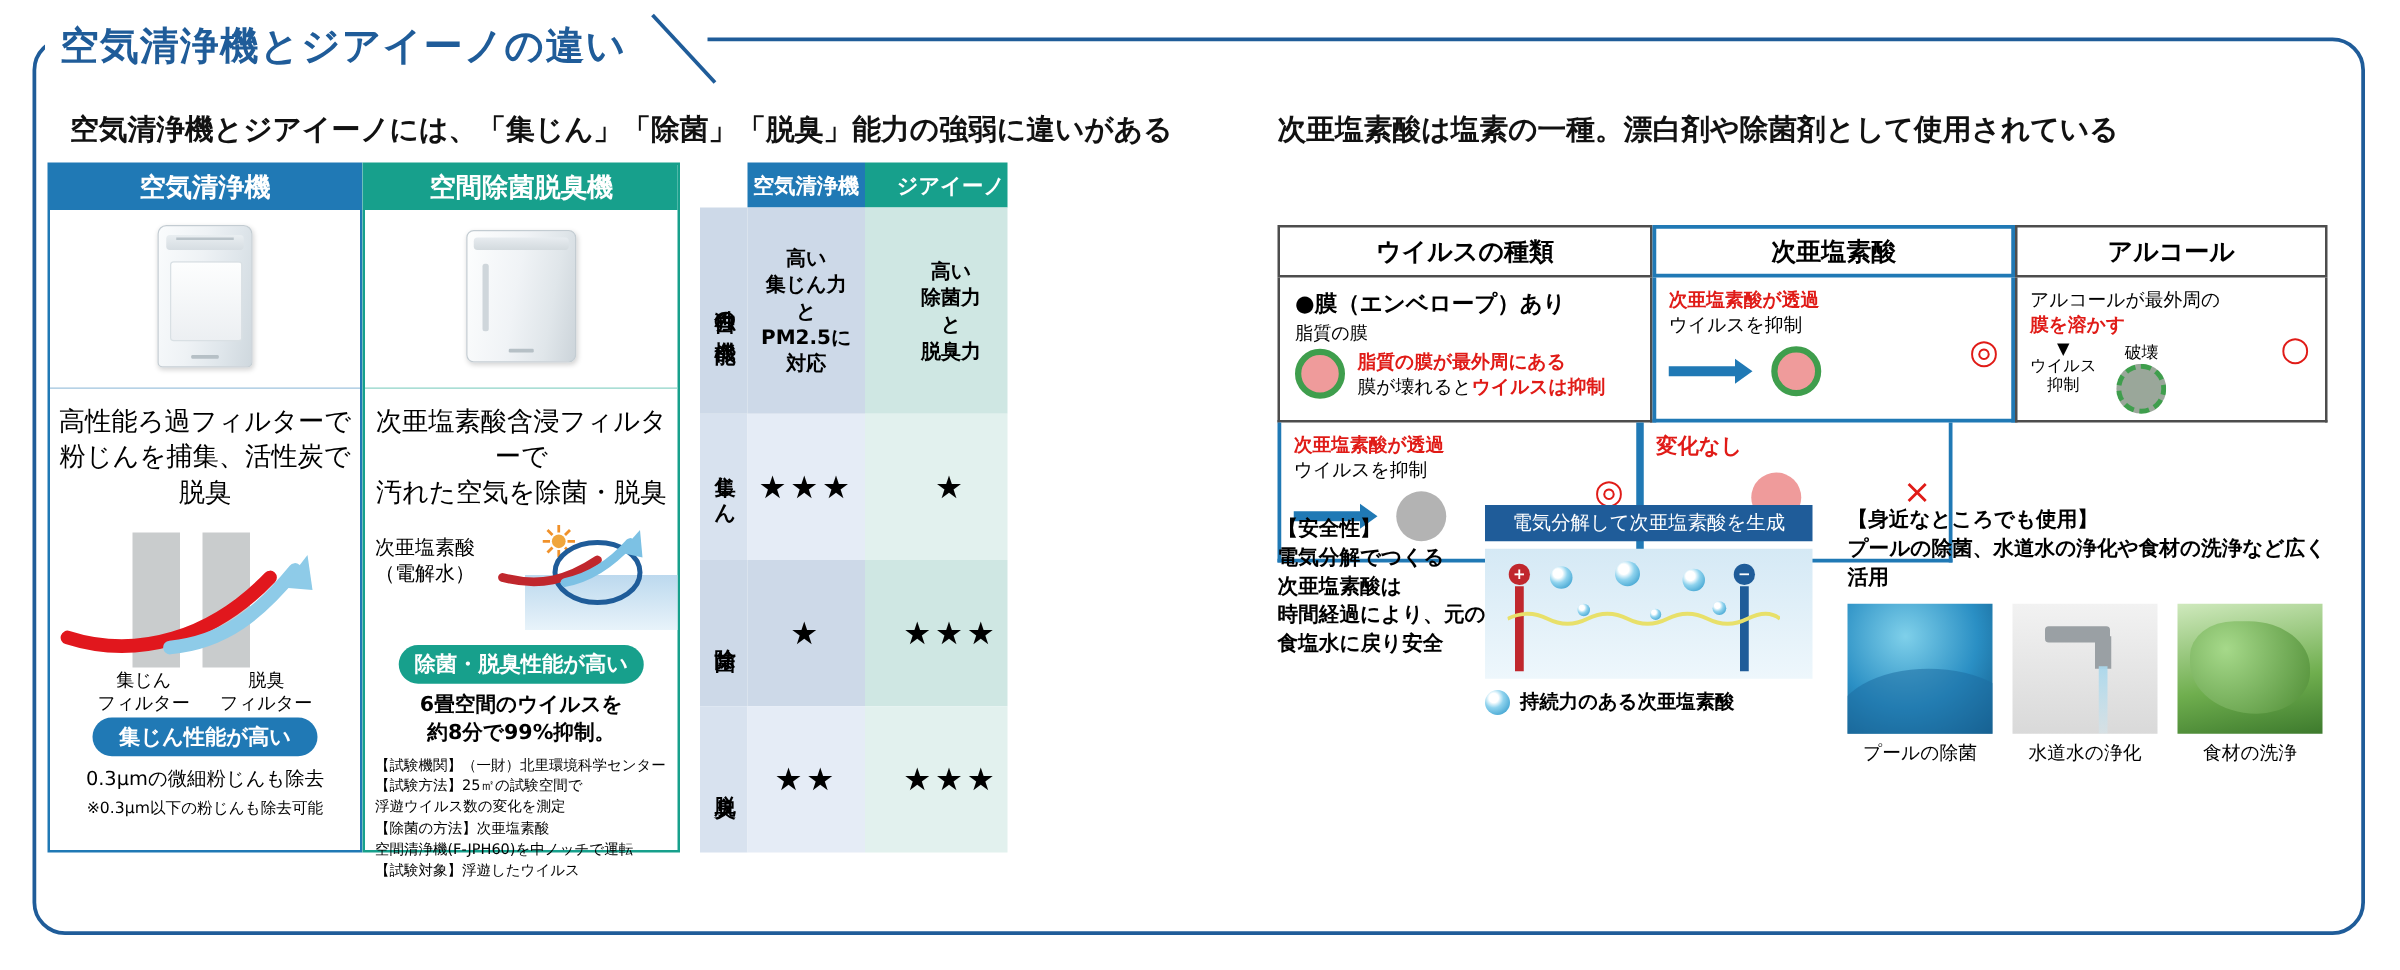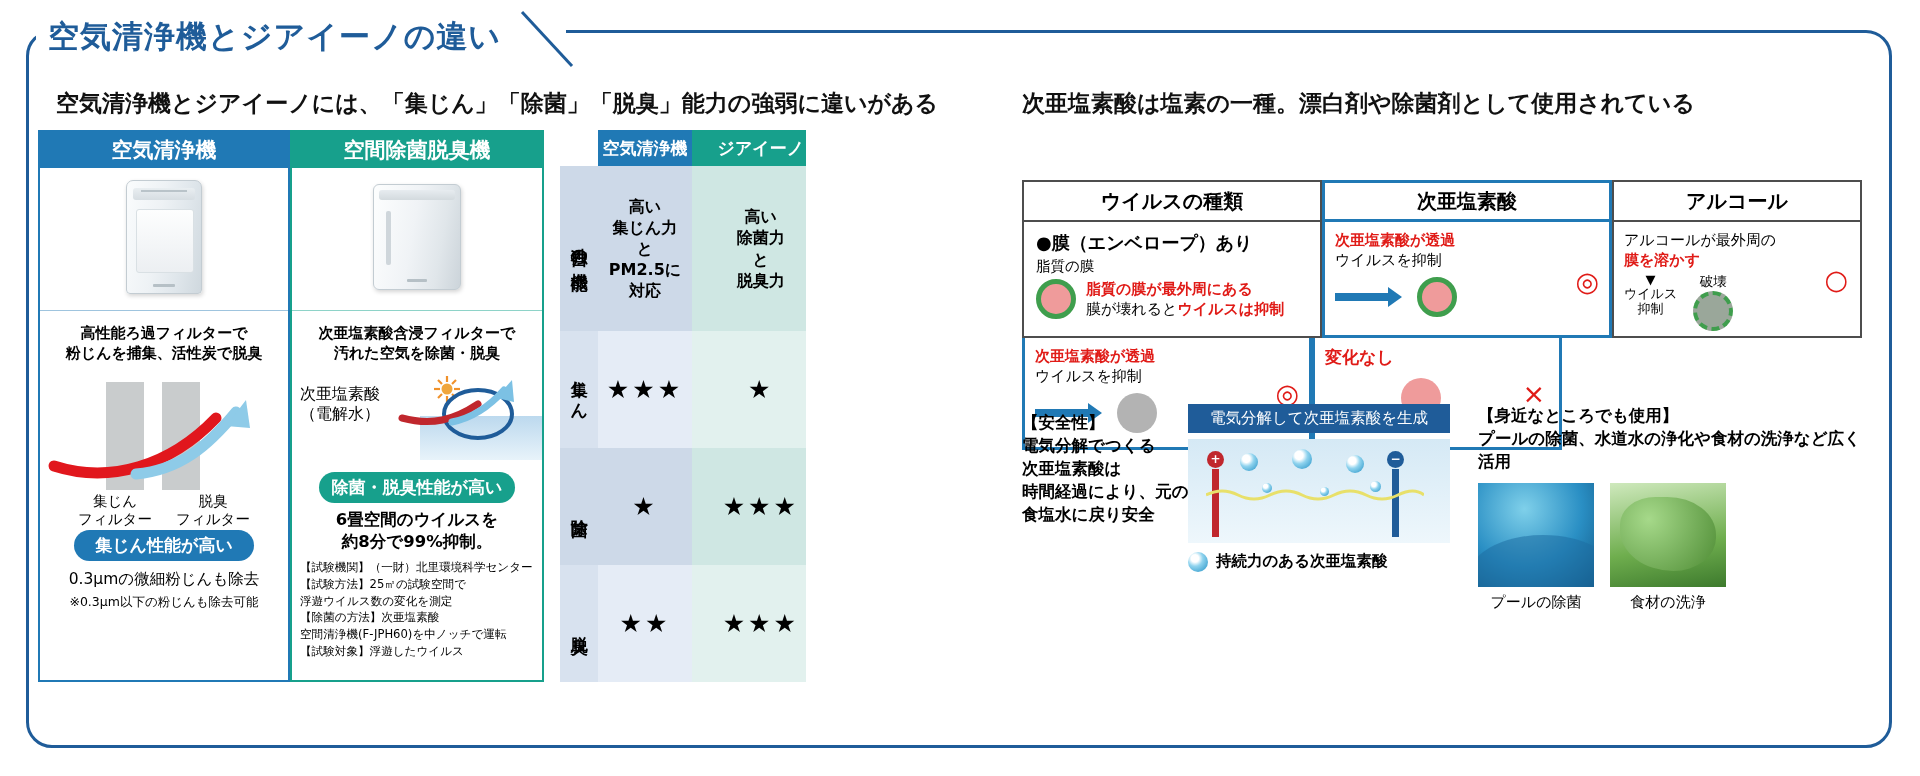--- a/index.html
+++ b/index.html
@@ -80,21 +80,21 @@
     border:1px solid #c3ccd2;box-shadow:1px 2px 4px rgba(0,0,0,.17);
   }
   .ziaino:before{
     content:"";position:absolute;left:5px;top:5px;width:76px;height:10px;
     background:linear-gradient(180deg,#e7ecf0,#d3dade);border-radius:3px;
   }
   .ziaino .panel{position:absolute;left:12px;top:26px;width:5px;height:54px;background:#cfd6db;border-radius:2px;}
   .ziaino .logo{position:absolute;left:50%;transform:translateX(-50%);bottom:7px;width:20px;height:3px;background:#b6c0c6;border-radius:1px;}
 
   .card-lead{
-    text-align:center;font-size:15px;font-weight:bold;line-height:1.35;
+    text-align:center;font-size:21px;font-weight:normal;line-height:1.35;
     padding:12px 4px 0 4px;
   }
 
   
   .filter-diagram{position:relative;height:150px;margin-top:10px;}
   .fbar{position:absolute;top:8px;width:38px;height:108px;background:#c9cccd;}
   #fbar1{left:66px;}
   #fbar2{left:122px;}
   .flabels{position:absolute;left:0;top:118px;width:100%;
     display:flex;justify-content:center;gap:20px;font-size:14.5px;line-height:1.25;text-align:center;}
@@ -452,19 +452,27 @@
 
   <div id="usage">
     <div class="usage-head">【身近なところでも使用】</div>
     <div class="usage-head">プールの除菌、水道水の浄化や食材の洗浄など広く活用</div>
     <div class="photos">
       <div class="photo-item">
         <div class="photo p-pool"></div>
         <div class="photo-cap">プールの除菌</div>
       </div>
       <div class="photo-item">
+        <div class="photo p-tap">
+          <span class="faucet"></span>
+          <span class="spout"></span>
+          <span class="stream"></span>
+        </div>
+        <div class="photo-cap">水道水の浄化</div>
+      </div>
+      <div class="photo-item">
         <div class="photo p-veg"></div>
         <div class="photo-cap">食材の洗浄</div>
       </div>
     </div>
   </div>
 
 </div>
 
 </body></html>

